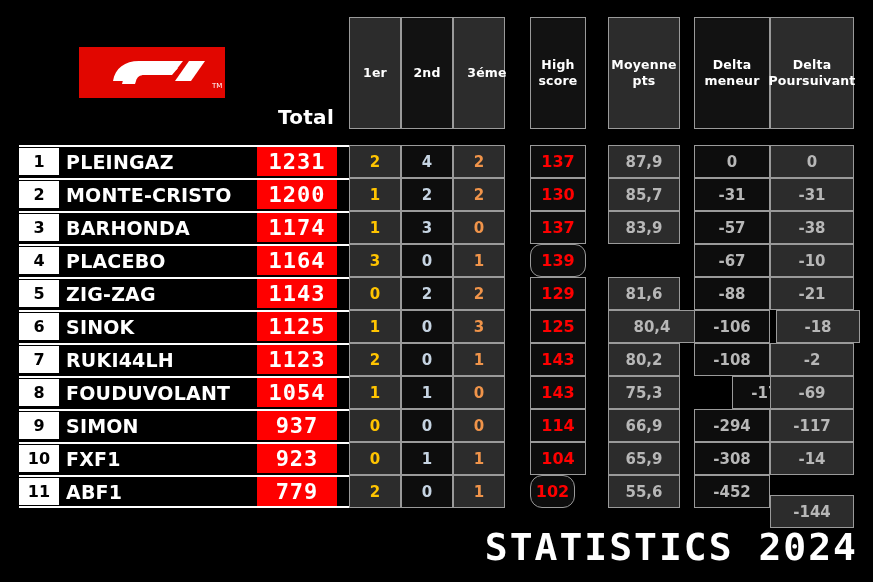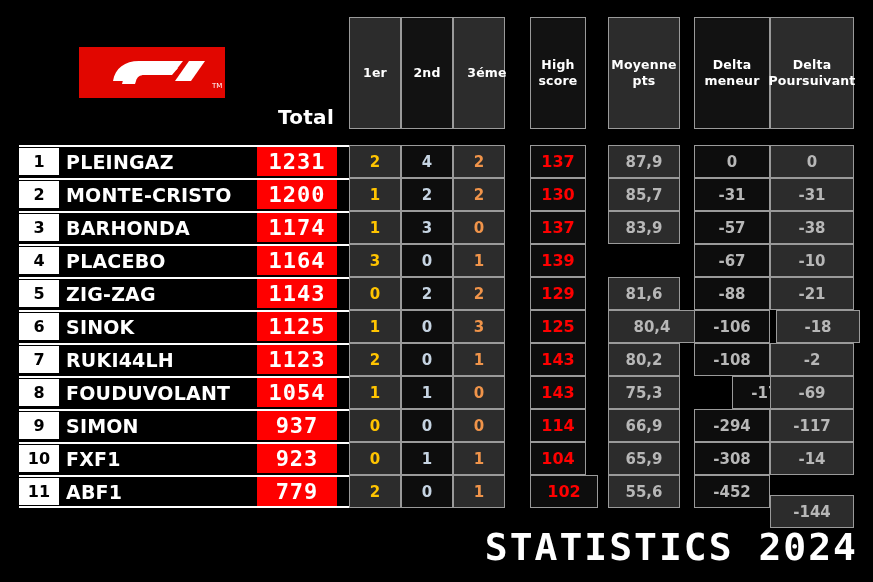--- a/index.html
+++ b/index.html
@@ -276,21 +276,21 @@
         <div class="dcell c-light v-gray" style="left: 770px; width: 84px;">-38</div>
       </div>
       <div class="row">
         <div class="namestrip"></div>
         <div class="rank">4</div>
         <div class="pname">PLACEBO</div>
         <div class="score">1164</div>
         <div class="dcell c-light v-gold" style="left: 349px; width: 52px;">3</div>
         <div class="dcell c-dark v-blue" style="left: 401px; width: 52px;">0</div>
         <div class="dcell c-light v-orange" style="left: 453px; width: 52px;">1</div>
-        <div class="dcell c-dark v-red" style="left: 530px; width: 56px;">139</div>
+        <div class="dcell c-dark v-red" style="left: 530px; width: 56px; border-radius: 11px;">139</div>
         <div class="dcell c-dark v-gray" style="left: 694px; width: 76px;">-67</div>
         <div class="dcell c-light v-gray" style="left: 770px; width: 84px;">-10</div>
       </div>
       <div class="row">
         <div class="namestrip"></div>
         <div class="rank">5</div>
         <div class="pname">ZIG-ZAG</div>
         <div class="score">1143</div>
         <div class="dcell c-light v-gold" style="left: 349px; width: 52px;">0</div>
         <div class="dcell c-dark v-blue" style="left: 401px; width: 52px;">2</div>
@@ -366,21 +366,21 @@
         <div class="dcell c-light v-gray" style="left: 770px; width: 84px;">-14</div>
       </div>
       <div class="row">
         <div class="namestrip"></div>
         <div class="rank">11</div>
         <div class="pname">ABF1</div>
         <div class="score">779</div>
         <div class="dcell c-light v-gold" style="left: 349px; width: 52px;">2</div>
         <div class="dcell c-dark v-blue" style="left: 401px; width: 52px;">0</div>
         <div class="dcell c-light v-orange" style="left: 453px; width: 52px;">1</div>
-        <div class="dcell c-dark v-red" style="left: 530px; width: 68px;">102</div>
+        <div class="dcell c-dark v-red" style="left: 530px; width: 45px; border-radius: 12px;">102</div>
         <div class="dcell c-light v-gray" style="left: 608px; width: 72px;">55,6</div>
         <div class="dcell c-dark v-gray" style="left: 694px; width: 76px;">-452</div>
         <div class="dcell c-light v-gray" style="left: 770px; width: 84px; margin-top: 20px;">-144</div>
       </div>
     </div>
 
   <div id="footer-title">STATISTICS 2024</div>
 </div>
 
 </body></html>

